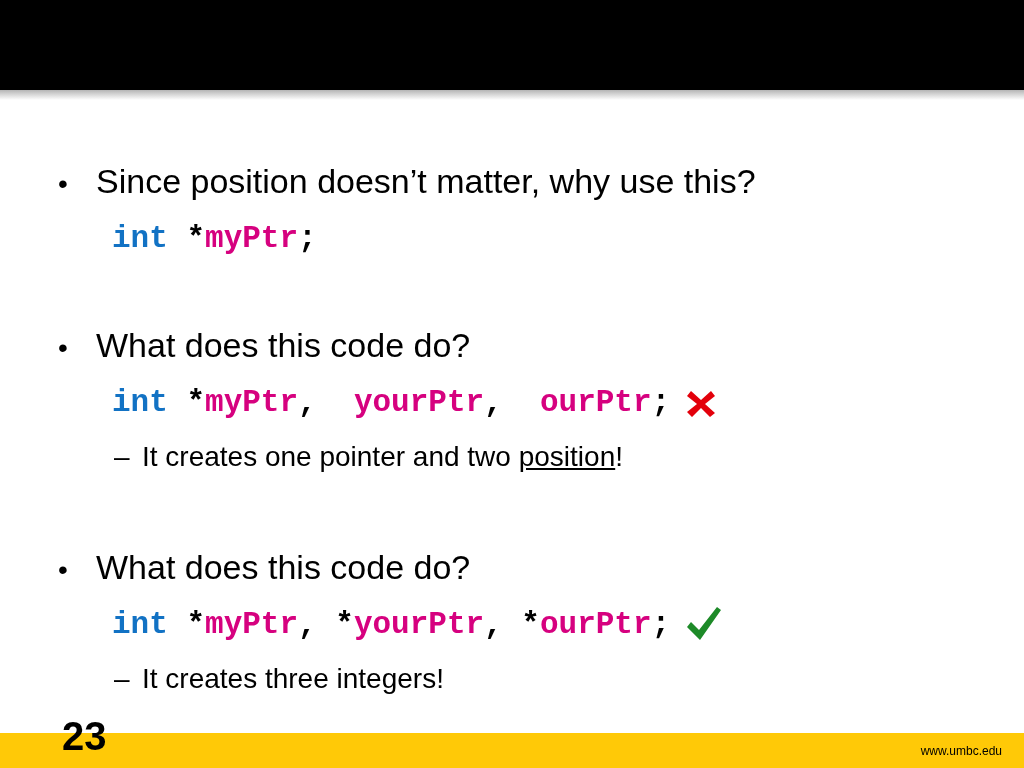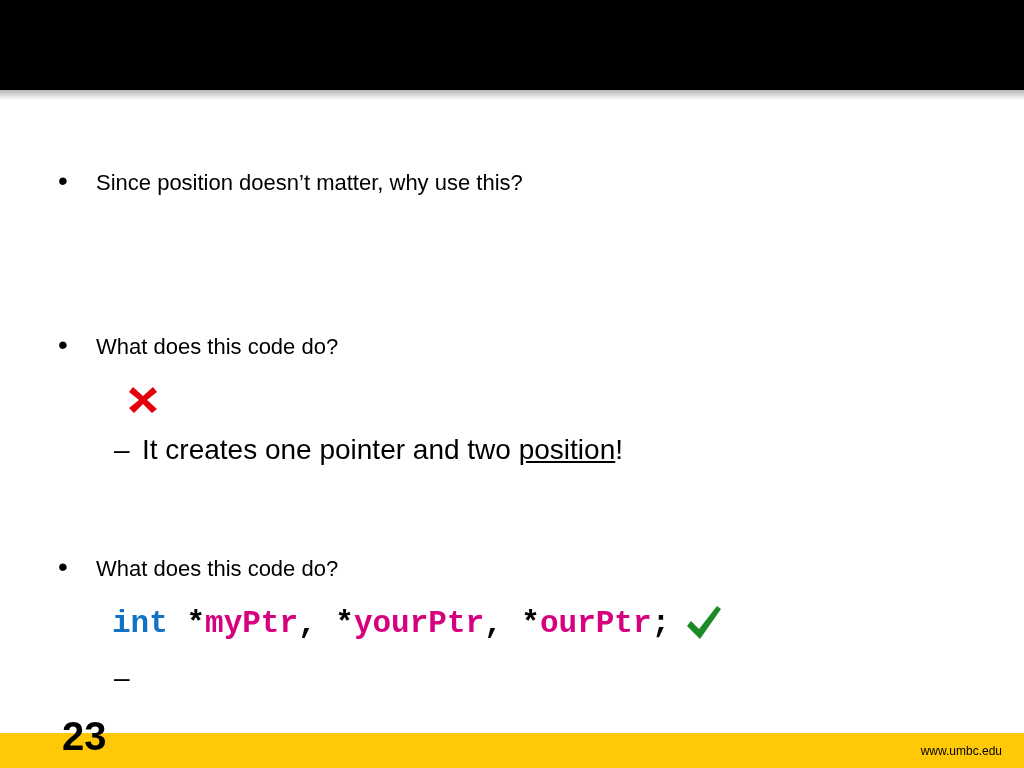--- a/index.html
+++ b/index.html
@@ -108,21 +108,21 @@
     white-space: nowrap;
   }
   .bullet-dot {
     width: 38px;
     flex: 0 0 38px;
     font-size: 28px;
     line-height: 42px;
     color: #000000;
   }
   .bullet-text {
-    font-size: 22px;
+    font-size: 34px;
     color: #000000;
     text-align: center;
   }
 
   .code-line {
     margin-top: 14px;
     margin-left: 54px;
     font-family: "Liberation Mono", "DejaVu Sans Mono", monospace;
     font-weight: bold;
     font-size: 31px;
@@ -207,28 +207,33 @@
 
   <div class="slide-title">Pointer Declarations</div>
 
   <div class="content">
 
     <div class="block block-1">
       <div class="bullet-line">
         <span class="bullet-dot">•</span>
         <span class="bullet-text">Since position doesn’t matter, why use this?</span>
       </div>
+      <div class="code-line">
+        <span class="code-tokens"><span class="kw">int</span><span class="punc"> </span><span class="punc">*</span><span class="id">myPtr</span><span class="punc">;</span></span>
+        <span class="mark"></span>
+      </div>
     </div>
 
     <div class="block block-2">
       <div class="bullet-line">
         <span class="bullet-dot">•</span>
         <span class="bullet-text">What does this code do?</span>
       </div>
       <div class="code-line">
+        <span class="code-tokens"><span class="kw">int</span><span class="punc"> </span><span class="punc">*</span><span class="id">myPtr</span><span class="punc">,</span><span class="punc">  </span><span class="id">yourPtr</span><span class="punc">,</span><span class="punc">  </span><span class="id">ourPtr</span><span class="punc">;</span></span>
         <span class="mark"><svg width="34" height="34" viewBox="0 0 34 34" aria-hidden="true">
               <path d="M7 5 L17 14 L27 5 L31 10 L21 18 L31 27 L26 31 L17 22 L8 31 L3 26 L13 18 L3 10 Z" fill="#e3000b"></path>
             </svg></span>
       </div>
       <div class="sub-line">
         <span class="sub-dash">–</span>
         <span><span>It creates one pointer and two </span><span class="u">position</span><span>!</span></span>
       </div>
     </div>
 
@@ -238,20 +243,21 @@
         <span class="bullet-text">What does this code do?</span>
       </div>
       <div class="code-line">
         <span class="code-tokens"><span class="kw">int</span><span class="punc"> </span><span class="punc">*</span><span class="id">myPtr</span><span class="punc">,</span><span class="punc"> </span><span class="punc">*</span><span class="id">yourPtr</span><span class="punc">,</span><span class="punc"> </span><span class="punc">*</span><span class="id">ourPtr</span><span class="punc">;</span></span>
         <span class="mark"><svg width="40" height="40" viewBox="0 0 40 40" aria-hidden="true">
               <path d="M3 22 L7 17 L15 25 L33 2 L37 5 L16 35 Z" fill="#1d8a28"></path>
             </svg></span>
       </div>
       <div class="sub-line">
         <span class="sub-dash">–</span>
+        <span><span>It creates three integers!</span><span class="u"></span><span></span></span>
       </div>
     </div>
 
   </div>
 
   <div class="footer-bar"></div>
   <div class="slide-number">23</div>
   <div class="footer-url">www.umbc.edu</div>
 
 </div>

